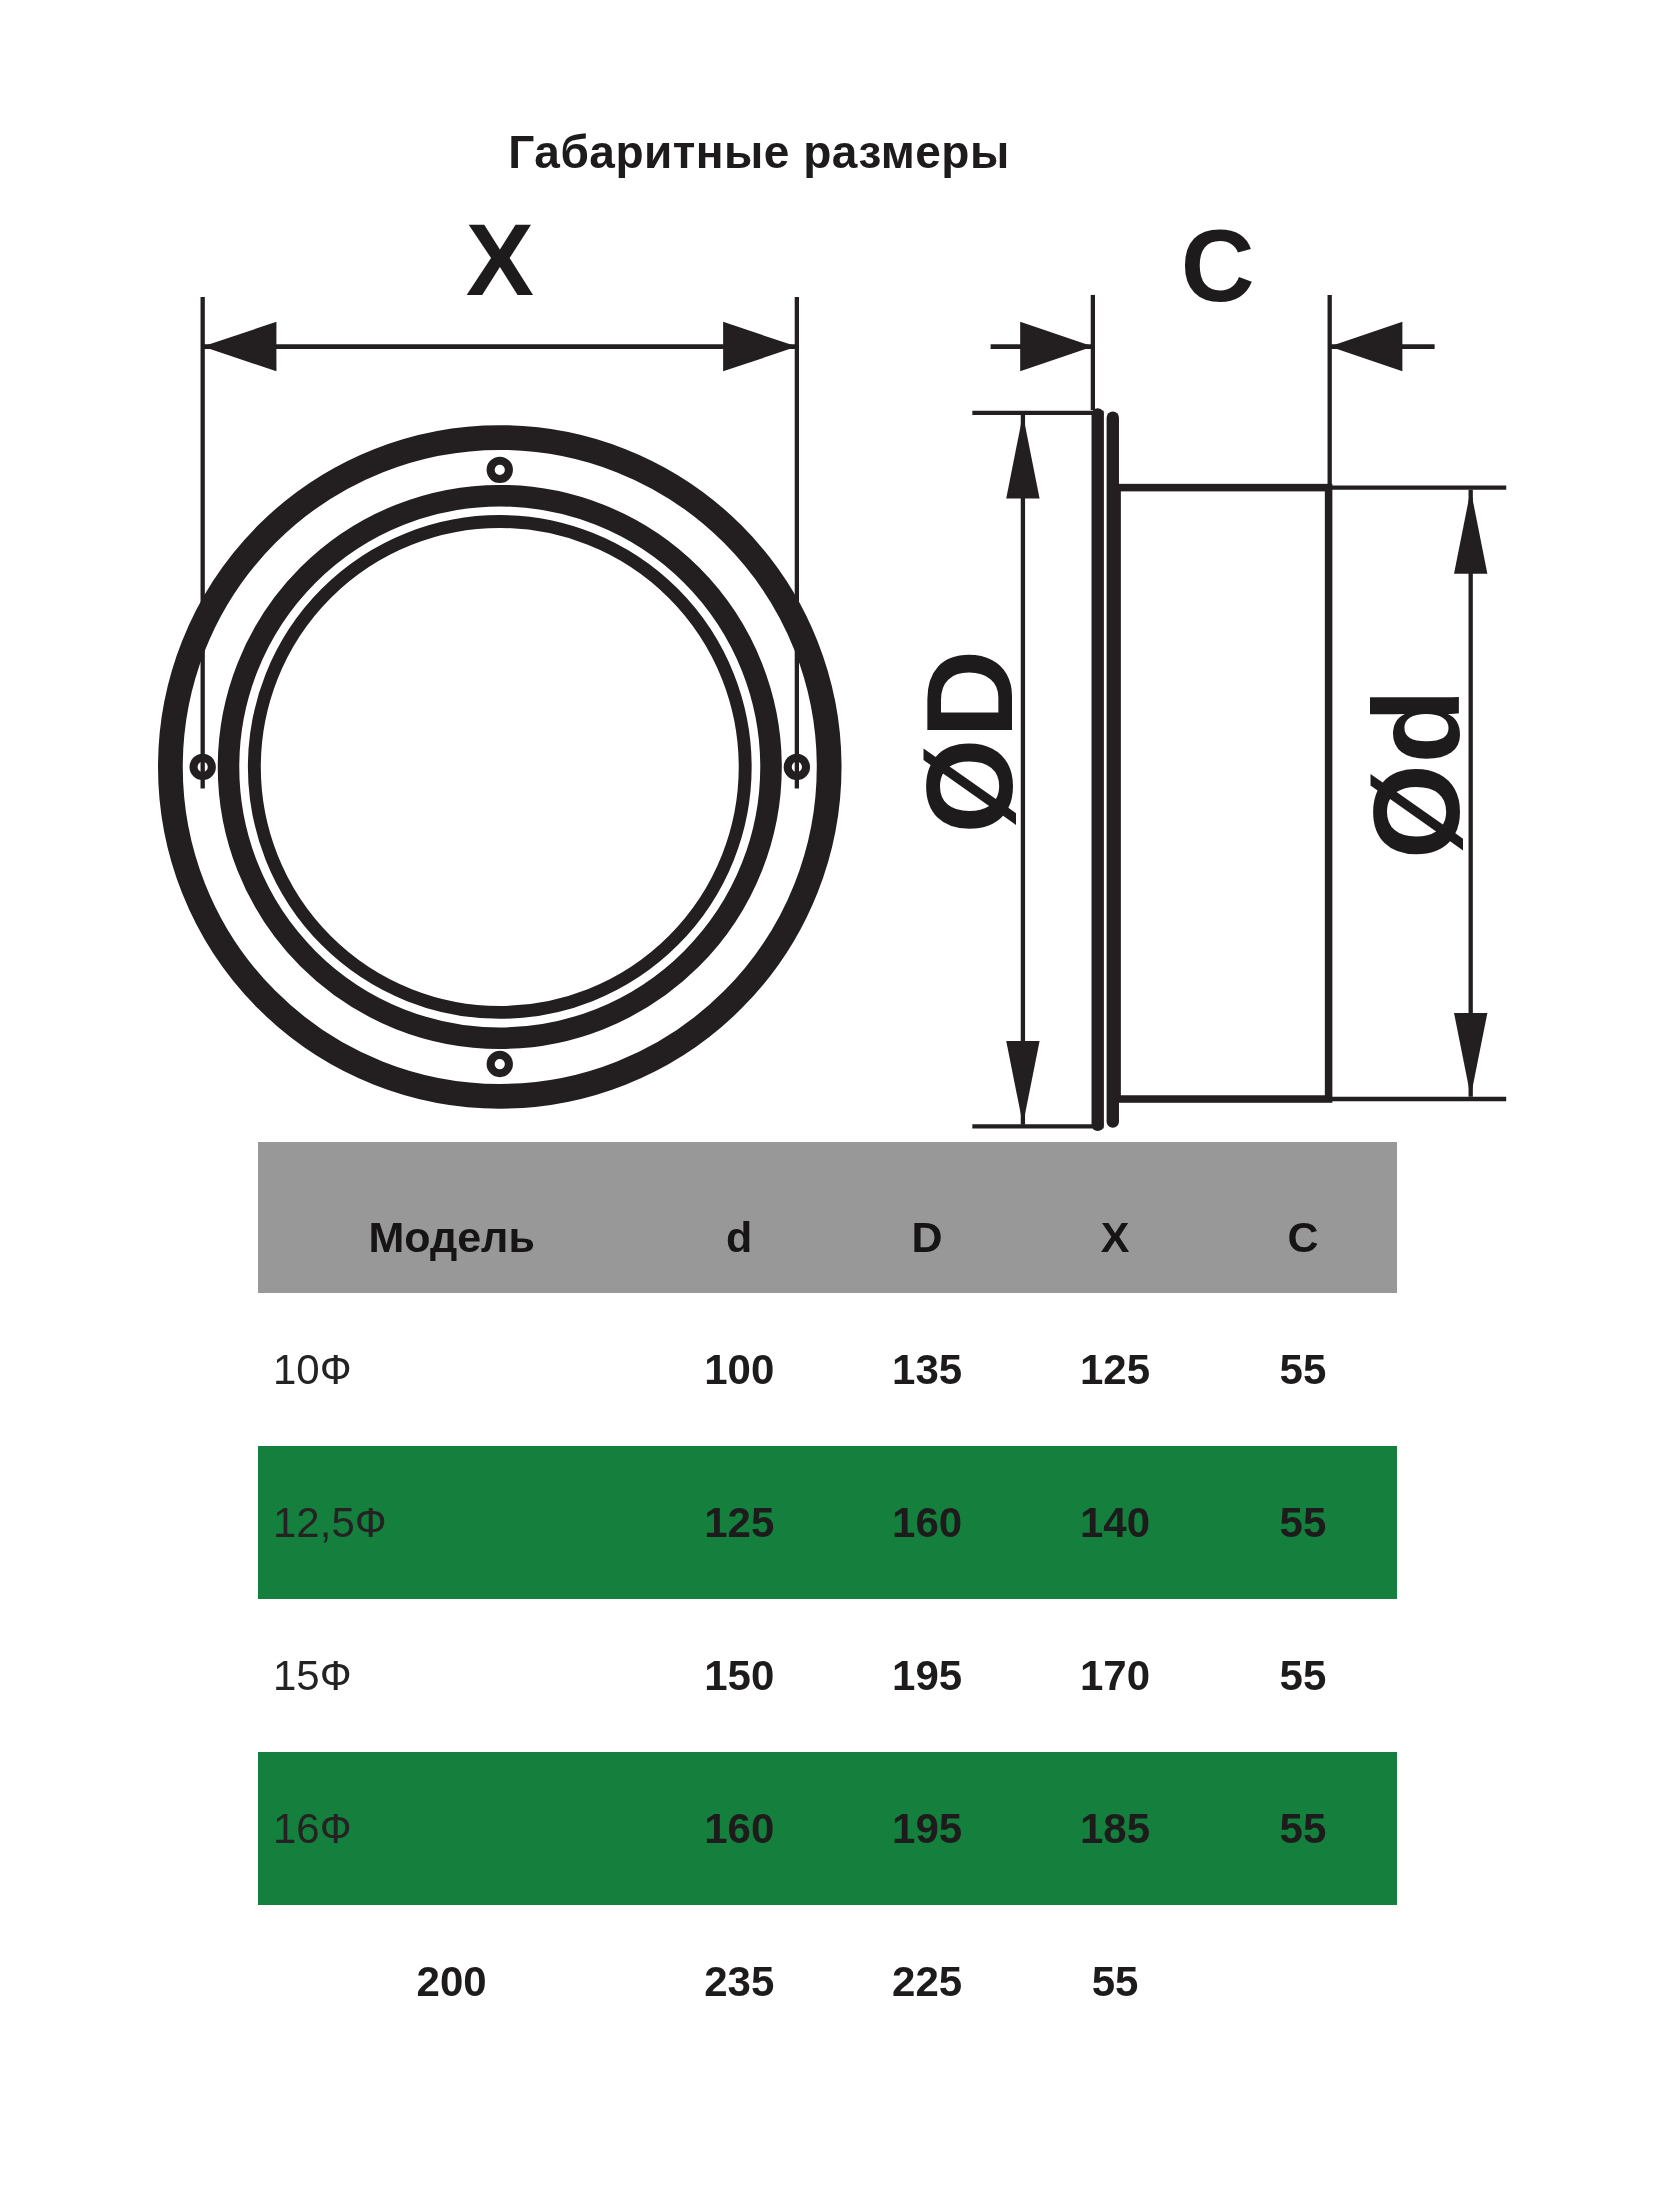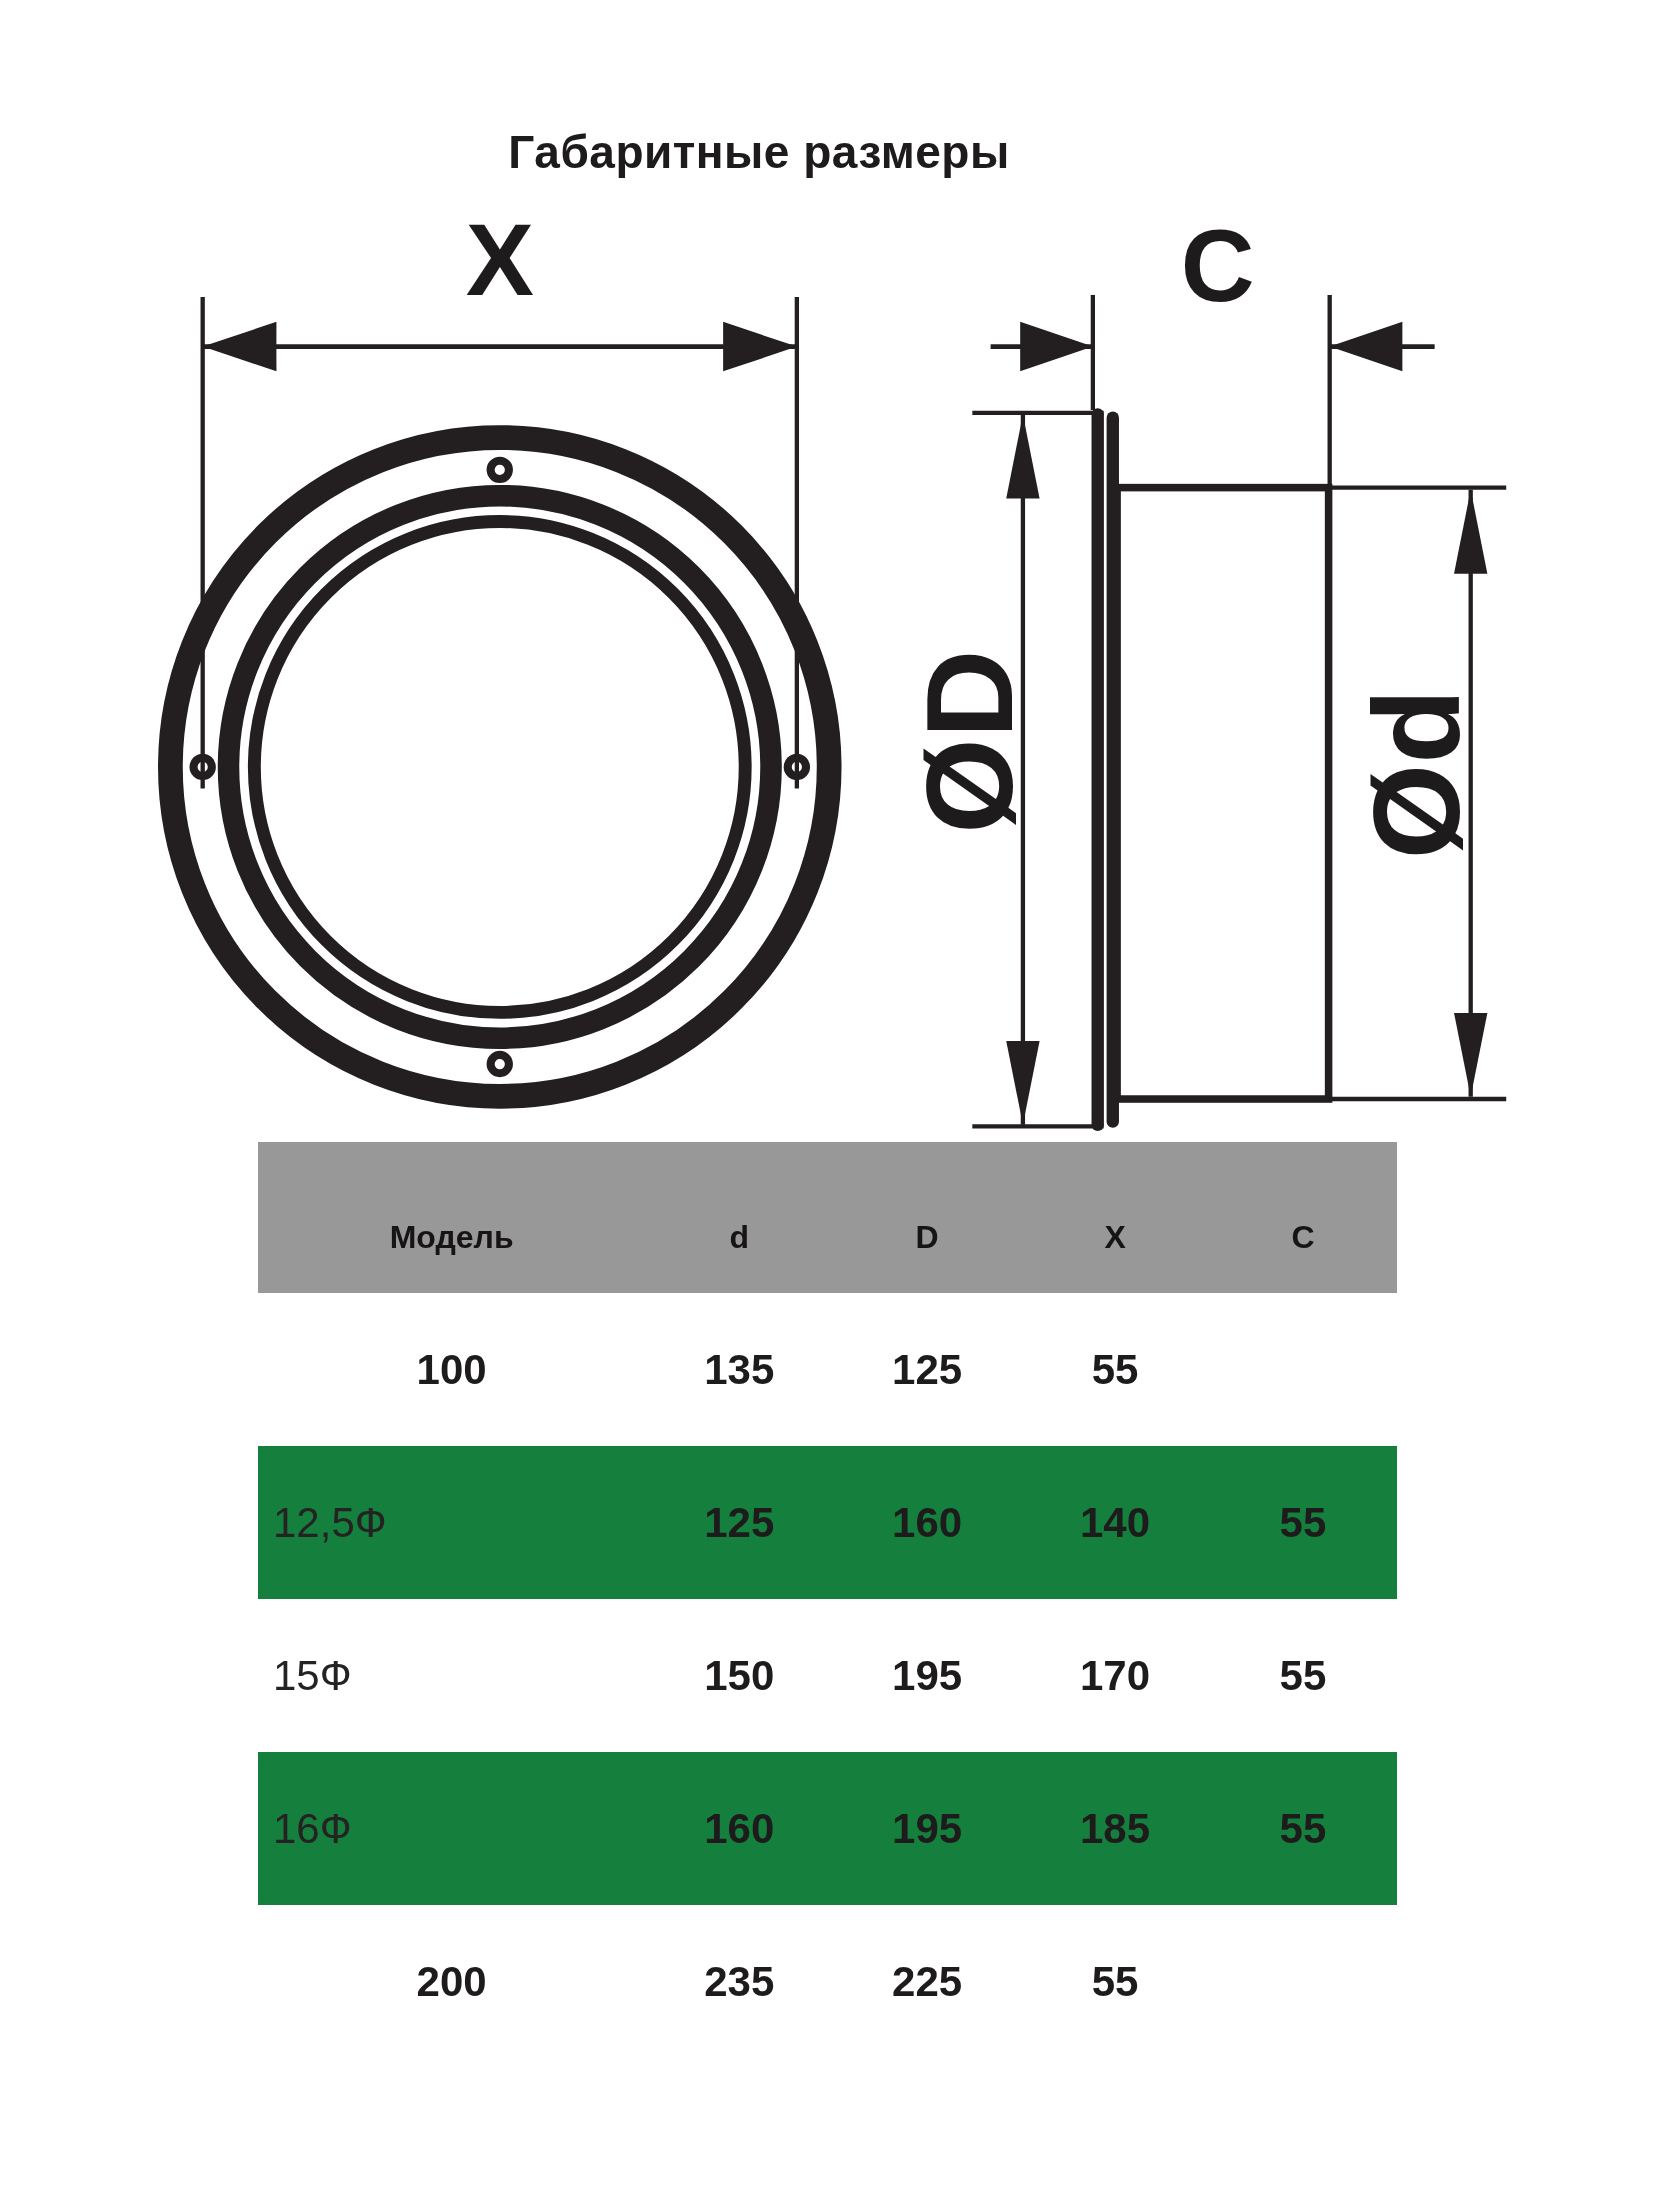--- a/index.html
+++ b/index.html
@@ -46,21 +46,21 @@
   }
   .t-row.shaded{ background:#15803d; }
   .t-cell{
     font-size:42px;
     color:#1d1b1c;
     text-align:center;
     white-space:nowrap;
   }
   .t-row.header .t-cell{
     font-weight:700;
-    font-size:32px;
+    font-size:43px;
     color:#161414;
     margin-top:40px;
   }
   .t-cell.model{
     text-align:left;
     padding-left:15px;
     font-weight:400;
     color:#242222;
   }
   .t-row.header .t-cell.model{
@@ -131,20 +131,21 @@
 
     <div class="t-row header">
       <div class="t-cell model">Модель</div>
       <div class="t-cell">d</div>
       <div class="t-cell">D</div>
       <div class="t-cell">X</div>
       <div class="t-cell">C</div>
     </div>
 
     <div class="t-row">
+      <div class="t-cell model">10Ф</div>
       <div class="t-cell num">100</div>
       <div class="t-cell num">135</div>
       <div class="t-cell num">125</div>
       <div class="t-cell num">55</div>
     </div>
 
     <div class="t-row shaded">
       <div class="t-cell model">12,5Ф</div>
       <div class="t-cell num">125</div>
       <div class="t-cell num">160</div>

